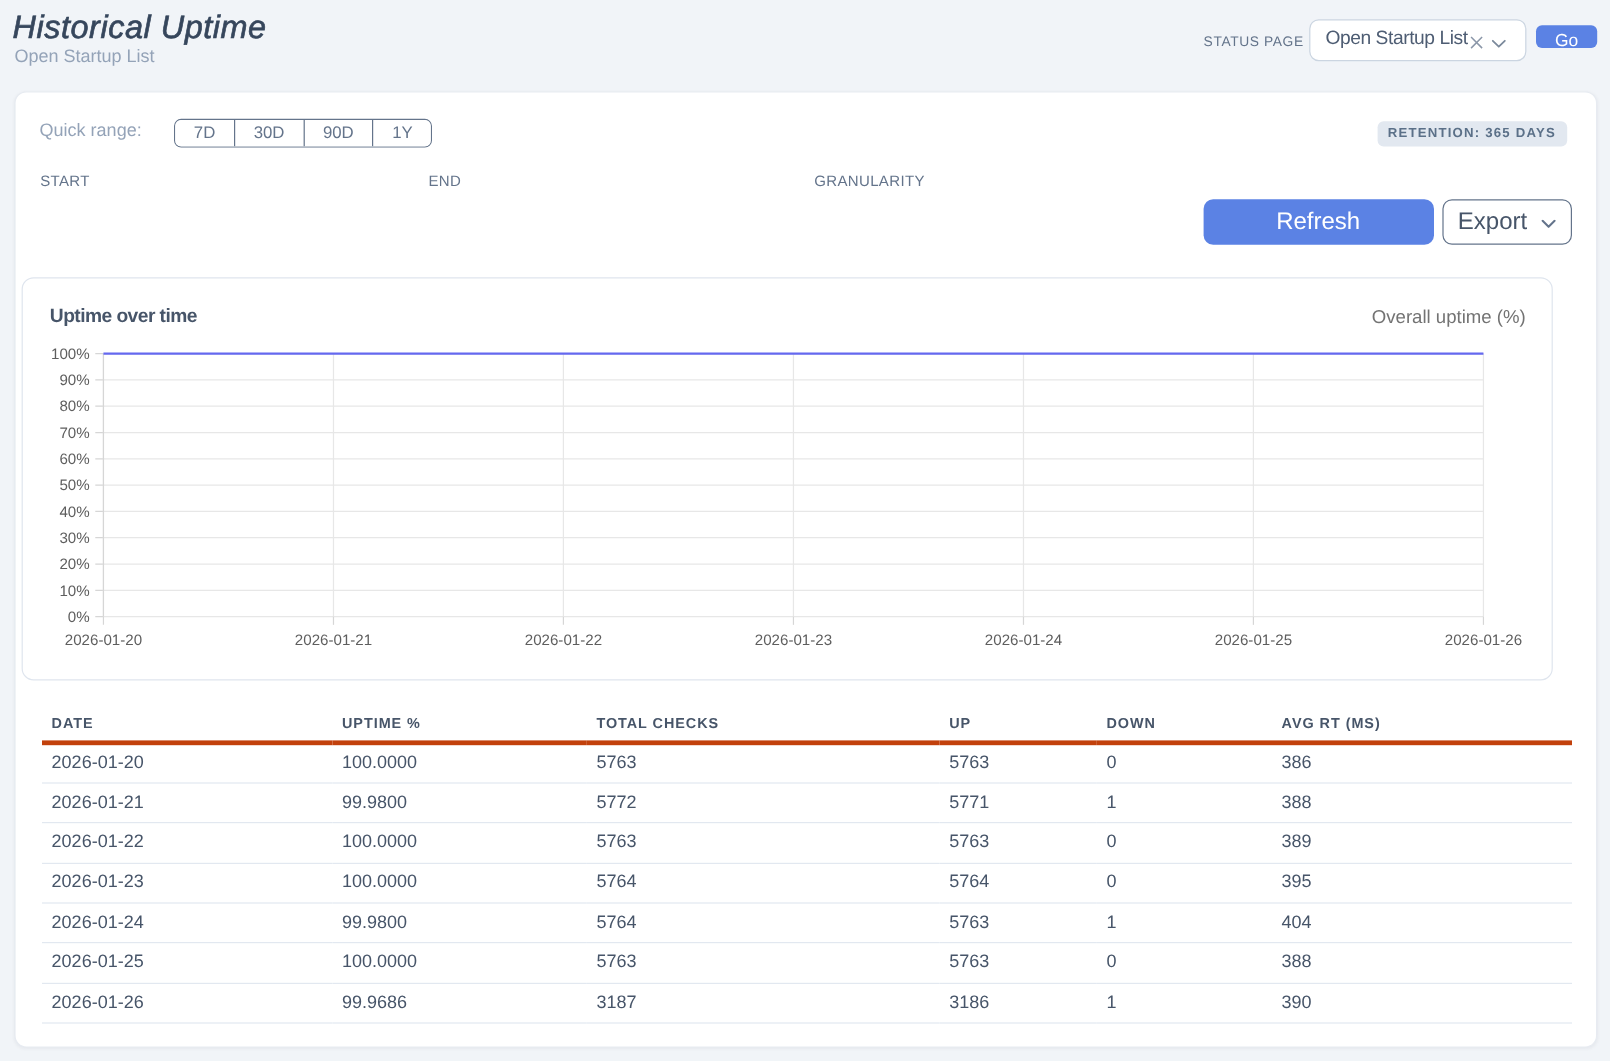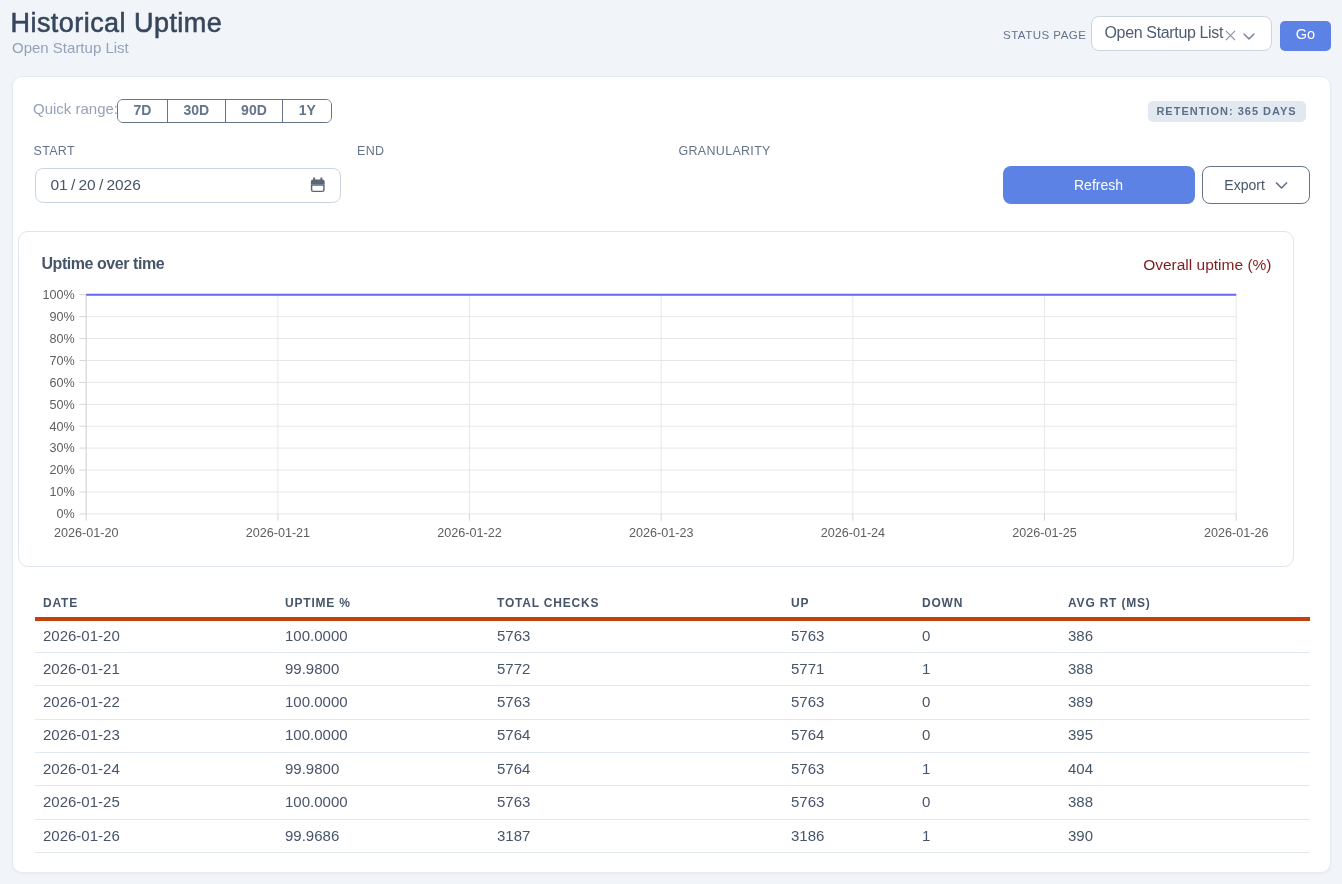--- a/index.html
+++ b/index.html
@@ -1,45 +1,45 @@
 <!DOCTYPE html>
 <html><head>
 <meta charset="utf-8">
 <style>
   * { margin:0; padding:0; box-sizing:border-box; }
   html,body { width:1342px; height:884px; background:#f1f4f8; font-family:"Liberation Sans", sans-serif; overflow:hidden; }
   .abs { position:absolute; }
   body { position:relative; }
 
-  .title { left:10.5px; top:8px; font-size:27px; font-weight:400; -webkit-text-stroke:0.55px #36465c; color:#36465c; letter-spacing:0.45px; }
+  .title { left:10.5px; top:8px; font-size:27px; font-weight:400; -webkit-text-stroke:0.55px #36465c; color:#36465c; letter-spacing:0.45px;font-style:italic; }
   .subtitle { left:12px; top:38.5px; font-size:15px; color:#94a3b8; }
 
   .sp-label { left:1003px; top:29px; font-size:11.5px; color:#64748b; letter-spacing:0.5px; }
   .hsel { left:1091px; top:16px; width:181px; height:35px; background:#fff; border:1px solid #cbd5e1; border-radius:8px; }
   .hsel .txt { position:absolute; left:12.5px; top:7px; font-size:16px; letter-spacing:-0.35px; color:#4e5d73; }
-  .go { left:1280px; top:21px; width:51px; height:30px; background:#5b82e4; border-radius:5px; color:#fff; font-size:14.5px; text-align:center; line-height:26px; }
+  .go { left:1280px; top:21px; width:51px; height:19px; background:#5b82e4; border-radius:5px; color:#fff; font-size:14.5px; text-align:center; line-height:26px; }
 
   .card { left:12px; top:76px; width:1319px; height:796.5px; background:#fff; border:1px solid #e7ebf1; border-radius:10px; box-shadow:0 1px 3px rgba(15,23,42,0.05); }
 
   .qlabel { left:20px; top:23px; font-size:15px; color:#94a3b8; }
-  .qgroup { left:104px; top:21.5px; height:24px; display:flex; border:1px solid #64748b; border-radius:6px; overflow:hidden;font-weight:bold; }
+  .qgroup { left:132px; top:21.5px; height:24px; display:flex; border:1px solid #64748b; border-radius:6px; overflow:hidden; }
   .qgroup .qb { font-size:14px; color:#64748b; line-height:21.5px; padding:0 15.5px; border-left:1px solid #64748b; background:#fff; }
   .qgroup .qb:first-child { border-left:none; }
   .badge { left:1134.5px; top:24px; width:158px; height:20.5px; background:#e2e8f0; border-radius:5px; color:#5b7088; font-size:11px; font-weight:700; letter-spacing:1px; text-align:center; line-height:20.5px; }
 
   .flabel { top:66.5px; font-size:12.5px; color:#64748b; letter-spacing:0.3px; }
   .finput { top:90.5px; height:35px; background:#fff; border:1px solid #cbd5e1; border-radius:8px; }
   .sl { margin:0 3.2px; } .dtext { position:absolute; left:15px; top:7.5px; font-size:15.5px; color:#475569; }
-  .btn { top:88.5px; height:38.5px; border-radius:8px; font-size:14px; text-align:center; }
+  .btn { top:88.5px; height:38.5px; border-radius:8px; font-size:20px; text-align:center; }
   .refresh { left:989.5px; width:192px; background:#5b82e4; color:#fff; line-height:38.5px; }
   .export { left:1189px; width:108px; background:#fff; border:1px solid #64748b; color:#475569; line-height:36.5px; }
 
   .chartcard { left:5px; top:154px; width:1276px; height:335.5px; background:#fff; border:1px solid #dfe5ee; border-radius:10px; }
   .ctitle { left:22.5px; top:23.2px; font-size:16px; font-weight:700; letter-spacing:-0.45px; color:#475569; }
-  .clabel { right:21.5px; top:24px; font-size:15.5px; color:#7f1d1d; }
+  .clabel { right:21.5px; top:24px; font-size:15.5px; color:#737373; }
 
   .tbl { position:absolute; left:21.5px; top:516.5px; width:1275px; border-collapse:collapse; table-layout:fixed; }
   .tbl th { text-align:left; font-size:12px; font-weight:700; color:#475569; letter-spacing:0.8px; padding:3px 8.5px 8px 8.5px; border-bottom:4px solid #c2410c; line-height:12.5px; }
   .tbl td { font-size:15px; color:#475569; padding:0 8.5px 2px; height:33.4px; border-bottom:1px solid #e2e8f0; }
 </style>
 </head>
 <body>
   <div class="abs title">Historical Uptime</div>
   <div class="abs subtitle">Open Startup List</div>
   <div class="abs sp-label">STATUS PAGE</div>
@@ -61,29 +61,20 @@
       <div class="qb">30D</div>
       <div class="qb">90D</div>
       <div class="qb">1Y</div>
     </div>
     <div class="abs badge">RETENTION: 365 DAYS</div>
 
     <div class="abs flabel" style="left:20.5px">START</div>
     <div class="abs flabel" style="left:344px">END</div>
     <div class="abs flabel" style="left:665.5px">GRANULARITY</div>
 
-    <div class="abs finput" style="left:21.5px;width:306.5px">
-      <span class="dtext">01<span class="sl">/</span>20<span class="sl">/</span>2026</span>
-      <svg class="abs" style="left:274.5px;top:8px" width="15" height="16" viewBox="0 0 15 16">
-        <rect x="3.2" y="0.5" width="1.9" height="3.4" fill="#5b6776"></rect>
-        <rect x="10.4" y="0.5" width="1.9" height="3.4" fill="#5b6776"></rect>
-        <path d="M3.15 2.4 h9.2 a2.3 2.3 0 0 1 2.3 2.3 v2.5 h-13.8 v-2.5 a2.3 2.3 0 0 1 2.3 -2.3 z" fill="#5b6776"></path>
-        <path d="M0.85 7.2 h13.8 v5.6 a2.3 2.3 0 0 1 -2.3 2.3 h-9.2 a2.3 2.3 0 0 1 -2.3 -2.3 z M2.3 8.65 v4.15 a0.85 0.85 0 0 0 0.85 0.85 h9.2 a0.85 0.85 0 0 0 0.85 -0.85 v-4.15 z" fill="#5b6776" fill-rule="evenodd"></path>
-      </svg>
-    </div>
     <div class="abs btn refresh">Refresh</div>
     <div class="abs btn export">Export
       <svg style="display:inline-block;margin-left:6px" width="13" height="8" viewBox="0 0 13 8">
         <path d="M1.5 1 L6.5 6 L11.5 1" stroke="#64748b" stroke-width="1.7" fill="none" stroke-linecap="round" stroke-linejoin="round"></path>
       </svg>
     </div>
 
     <div class="abs chartcard">
       <div class="abs ctitle">Uptime over time</div>
       <div class="abs clabel">Overall uptime (%)</div>

